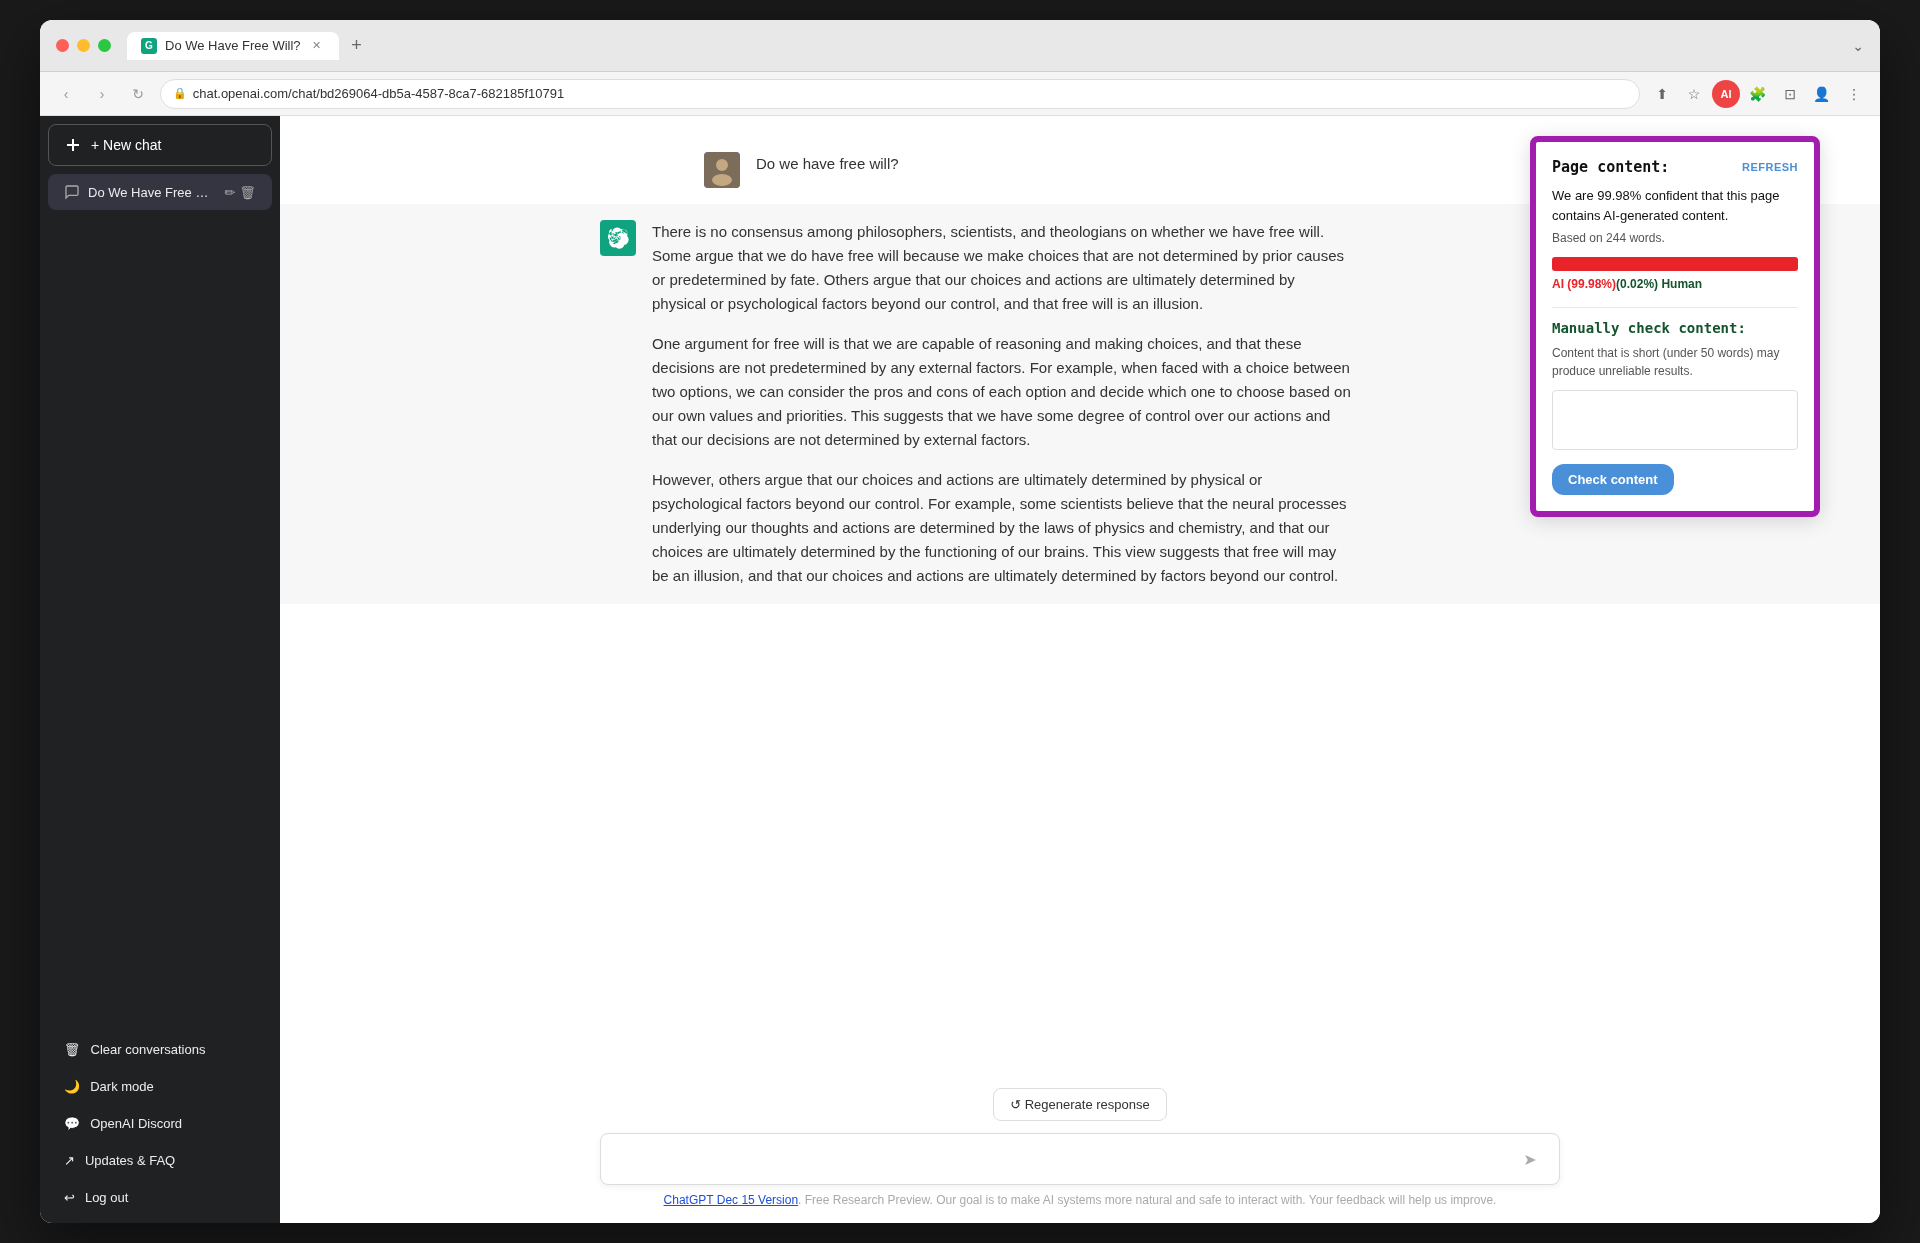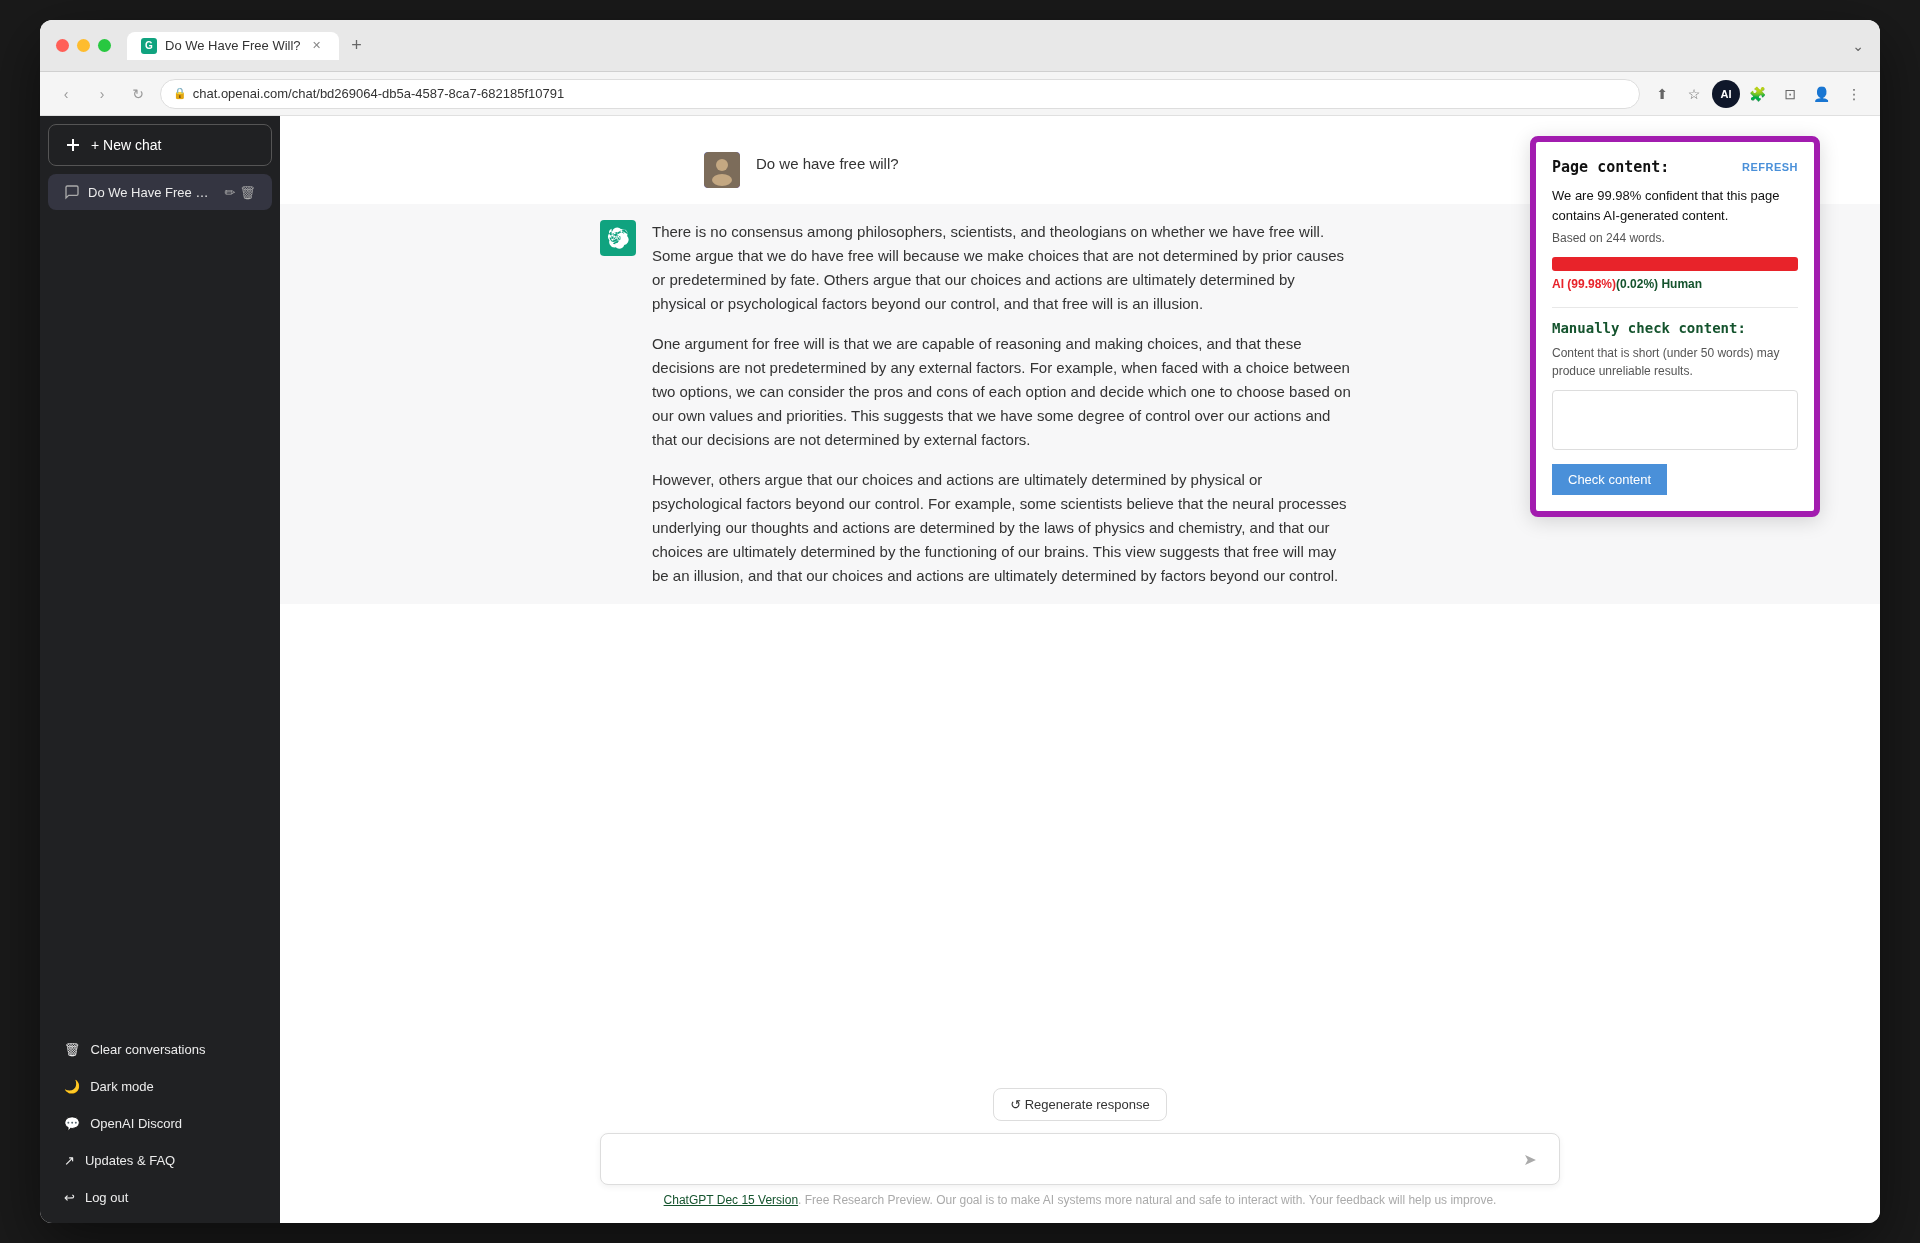--- a/index.html
+++ b/index.html
@@ -168,21 +168,21 @@
       justify-content: center;
       color: #666;
       font-size: 14px;
       cursor: pointer;
     }
 
     .ai-badge {
       width: 28px;
       height: 28px;
       border-radius: 50%;
-      background: #0f172a;
+      background: #ef4444;
       display: flex;
       align-items: center;
       justify-content: center;
       color: white;
       font-size: 11px;
       font-weight: bold;
     }
 
     
     .content-area {
@@ -389,21 +389,21 @@
     }
 
     .footer-note {
       text-align: center;
       font-size: 12px;
       color: #aaa;
       margin-top: 8px;
     }
 
     .footer-note a {
-      color: #14532d;
+      color: #1d4ed8;
       text-decoration: underline;
     }
 
     
     .popup-overlay {
       position: absolute;
       top: 0;
       left: 0;
       right: 0;
       bottom: 0;
@@ -523,24 +523,24 @@
       font-size: 13px;
       resize: none;
       outline: none;
       margin-bottom: 10px;
     }
 
     .check-content-btn {
       background: #4a90d9;
       color: white;
       border: none;
-      border-radius: 0;
+      border-radius: 12px;
       padding: 8px 16px;
       font-size: 13px;
-      font-weight: 400;
+      font-weight: 700;
       cursor: pointer;
     }
 
     
     .user-avatar-img {
       width: 36px;
       height: 36px;
       border-radius: 4px;
       background: linear-gradient(135deg, #667eea, #764ba2);
       display: flex;

